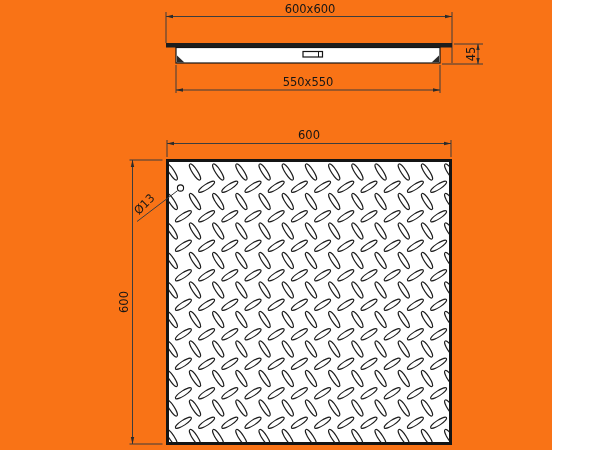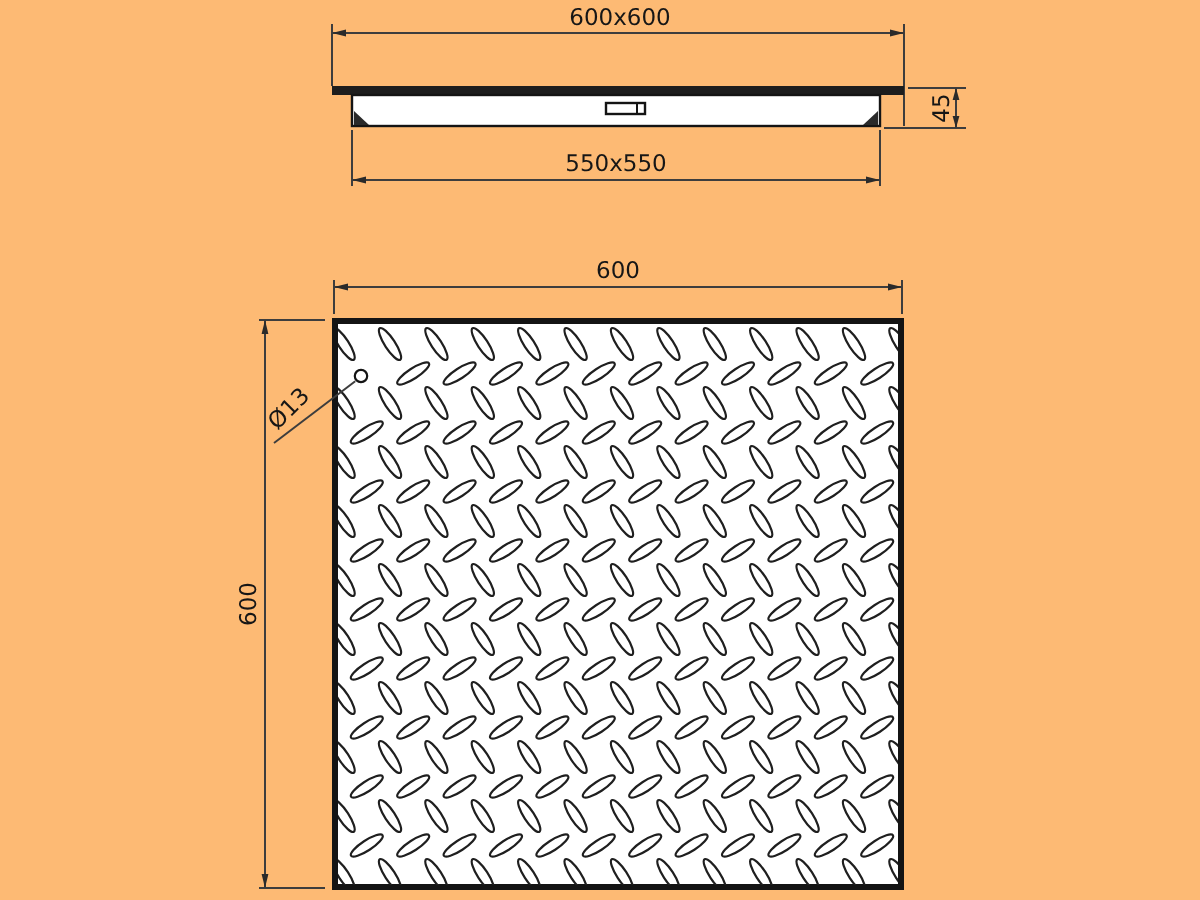--- a/index.html
+++ b/index.html
@@ -1,16 +1,16 @@
 <!DOCTYPE html>
 <html><head>
 <meta charset="utf-8">
 <style>
   html,body{margin:0;padding:0;background:#ffffff;}
-  .stage{width:600px;height:450px;position:relative;background:#fdba74;overflow:hidden;
+  .stage{width:552px;height:450px;position:relative;background:#f97316;overflow:hidden;
          font-family:"DejaVu Sans", sans-serif;}
   svg{position:absolute;left:0;top:0;}
   text{font-family:"DejaVu Sans", sans-serif;font-size:11.5px;fill:#161616;}
   .thin{stroke:#3d3d3d;stroke-width:1;fill:none;}
   .part{stroke:#141414;stroke-width:1.2;fill:#ffffff;}
   .arrow{fill:#2a2a2a;stroke:none;}
 </style>
 </head>
 <body>
 

